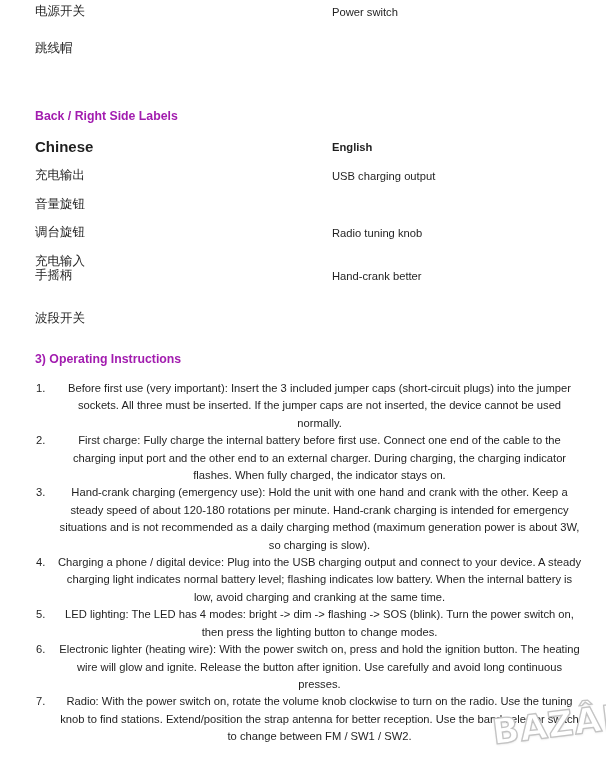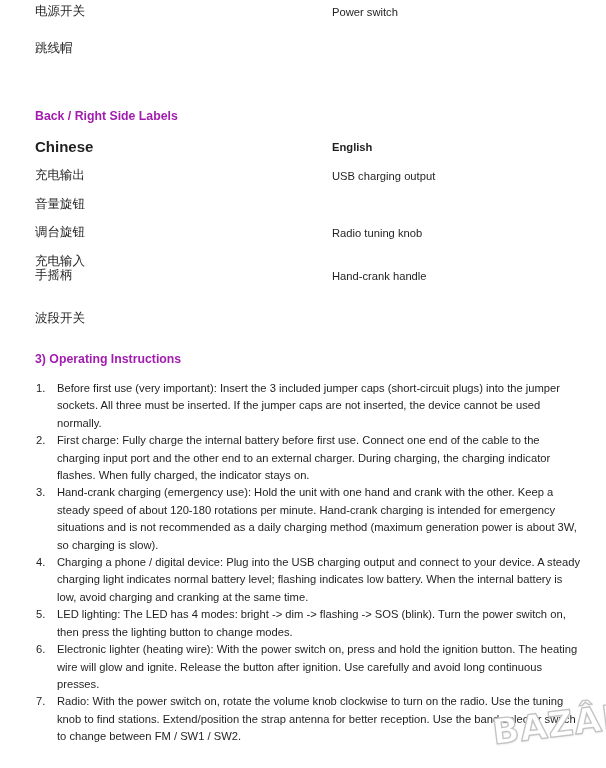--- a/index.html
+++ b/index.html
@@ -53,21 +53,21 @@
     align-items: flex-start;
     font-size: 11.2px;
     line-height: 17.4px;
   }
   .instruction-num {
     flex: 0 0 21px;
     width: 21px;
   }
   .instruction-text {
     flex: 1;
-    text-align: left;
+    text-align: center;
   }
   .watermark {
     position: absolute;
     left: 492px;
     top: 704px;
     transform: rotate(-7deg);
     font-family: "DejaVu Sans", sans-serif;
     font-weight: 800;
     font-size: 35px;
     letter-spacing: 1px;
@@ -107,21 +107,21 @@
   </div>
   <div class="label-row" style="top:225px">
     <div class="col-cn">调台旋钮</div>
     <div class="col-en">Radio tuning knob</div>
   </div>
   <div class="label-row" style="top:254px">
     <div class="col-cn">充电输入</div>
   </div>
   <div class="label-row" style="top:268px">
     <div class="col-cn">手摇柄</div>
-    <div class="col-en">Hand-crank handle</div>
+    <div class="col-en">Hand-crank better</div>
   </div>
   <div class="label-row" style="top:311px">
     <div class="col-cn">波段开关</div>
   </div>
 
   <div class="section-heading" style="top:352px">3) Operating Instructions</div>
 
   <div class="instruction-list">
     <div class="instruction-item">
       <div class="instruction-num">1.</div>

